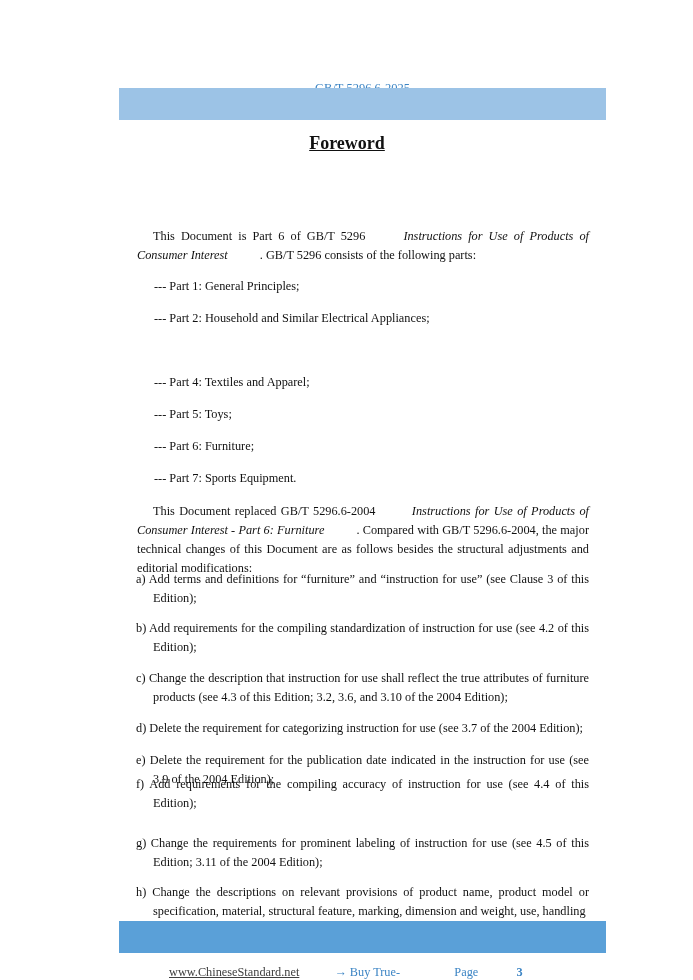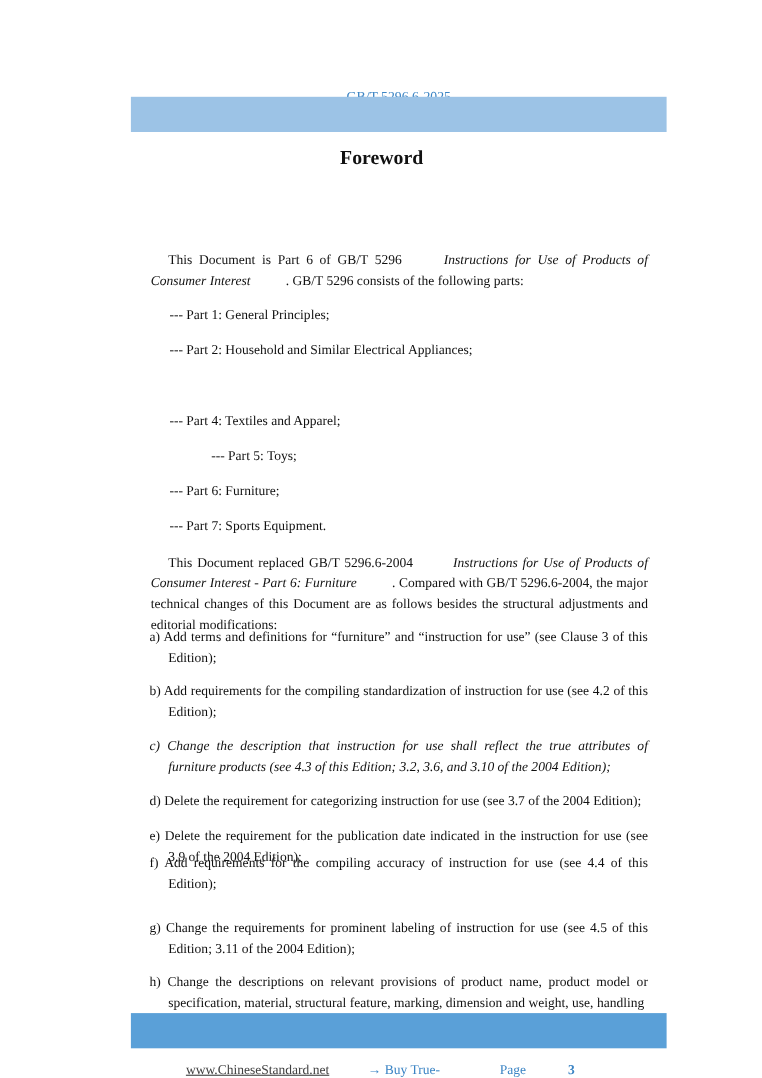--- a/index.html
+++ b/index.html
@@ -16,21 +16,21 @@
       position: absolute; top: 49px; left: 0; width: 693px;
       text-align: center; font-size: 12.5px; color: #3b84c4;
     }
     .header-rule {
       position: absolute; top: 72px; left: 103px; width: 487px;
       height: 1px; background: #9cc3e6;
     }
 
     .title {
       position: absolute; top: 101px; left: 0; width: 662px;
-      text-align: center; font-size: 18px; font-weight: bold; color: #111;
+      text-align: center; font-size: 18px; font-weight: bold; color: #111; text-decoration: underline;
     }
 
     .body {
       position: absolute; left: 105px; width: 484px;
       font-size: 12.3px; line-height: 19px;
     }
     .para { text-align: justify; }
     .para i { font-style: italic; }
 
     .part {
@@ -65,31 +65,31 @@
   <div class="title">Foreword</div>
 
 
   <div class="body para" style="top:195px;">
     <span>This Document is Part 6 of GB/T 5296 </span><i>Instructions for Use of Products of Consumer Interest</i><span>. GB/T 5296 consists of the following parts:</span>
   </div>
 
   <div class="part" style="top:245px;">--- Part 1: General Principles;</div>
   <div class="part" style="top:277px;">--- Part 2: Household and Similar Electrical Appliances;</div>
   <div class="part" style="top:341px;">--- Part 4: Textiles and Apparel;</div>
-  <div class="part" style="top:373px;margin-left:38px;">--- Part 5: Toys;</div>
+  <div class="part" style="top:373px;">--- Part 5: Toys;</div>
   <div class="part" style="top:405px;">--- Part 6: Furniture;</div>
   <div class="part" style="top:437px;">--- Part 7: Sports Equipment.</div>
 
   <div class="body para" style="top:470px;">
     <span>This Document replaced GB/T 5296.6-2004 </span><i>Instructions for Use of Products of Consumer Interest - Part 6: Furniture</i><span>. Compared with GB/T 5296.6-2004, the major technical changes of this Document are as follows besides the structural adjustments and editorial modifications:</span>
   </div>
 
   <div class="item" style="top:538px;">a) Add terms and definitions for “furniture” and “instruction for use” (see Clause 3 of this Edition);</div>
   <div class="item" style="top:587px;">b) Add requirements for the compiling standardization of instruction for use (see 4.2 of this Edition);</div>
-  <div class="item" style="top:637px;font-style:italic;">c) Change the description that instruction for use shall reflect the true attributes of furniture products (see 4.3 of this Edition; 3.2, 3.6, and 3.10 of the 2004 Edition);</div>
+  <div class="item" style="top:637px;">c) Change the description that instruction for use shall reflect the true attributes of furniture products (see 4.3 of this Edition; 3.2, 3.6, and 3.10 of the 2004 Edition);</div>
   <div class="item" style="top:687px;">d) Delete the requirement for categorizing instruction for use (see 3.7 of the 2004 Edition);</div>
   <div class="item" style="top:719px;">e) Delete the requirement for the publication date indicated in the instruction for use (see 3.9 of the 2004 Edition);</div>
   <div class="item" style="top:743px;">f) Add requirements for the compiling accuracy of instruction for use (see 4.4 of this Edition);</div>
   <div class="item" style="top:802px;">g) Change the requirements for prominent labeling of instruction for use (see 4.5 of this Edition; 3.11 of the 2004 Edition);</div>
   <div class="item" style="top:851px;">h) Change the descriptions on relevant provisions of product name, product model or specification, material, structural feature, marking, dimension and weight, use, handling</div>
 
   <div class="footer-rule"></div>
   <div class="footer">
     <div>
       <a>www.ChineseStandard.net</a><span> → Buy True-PDF → Auto-delivery.</span>

